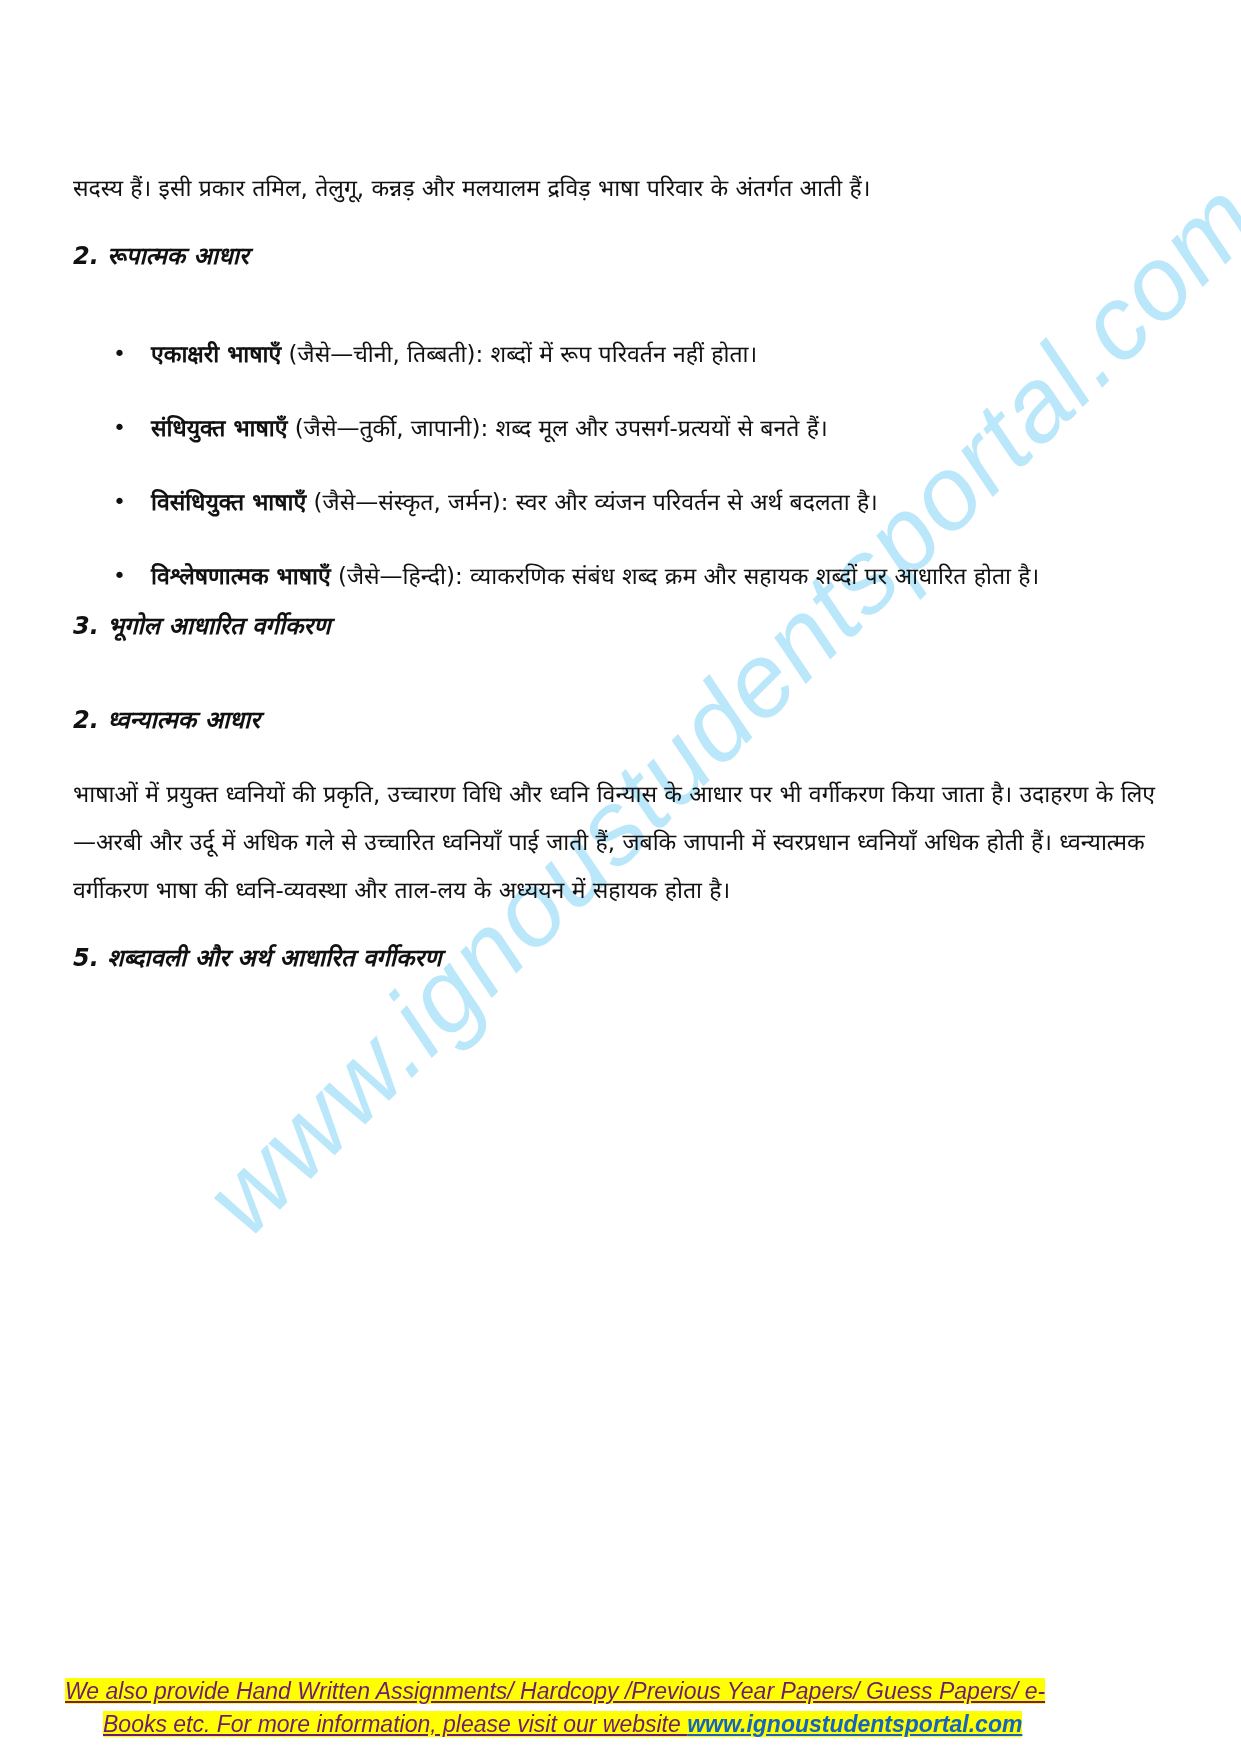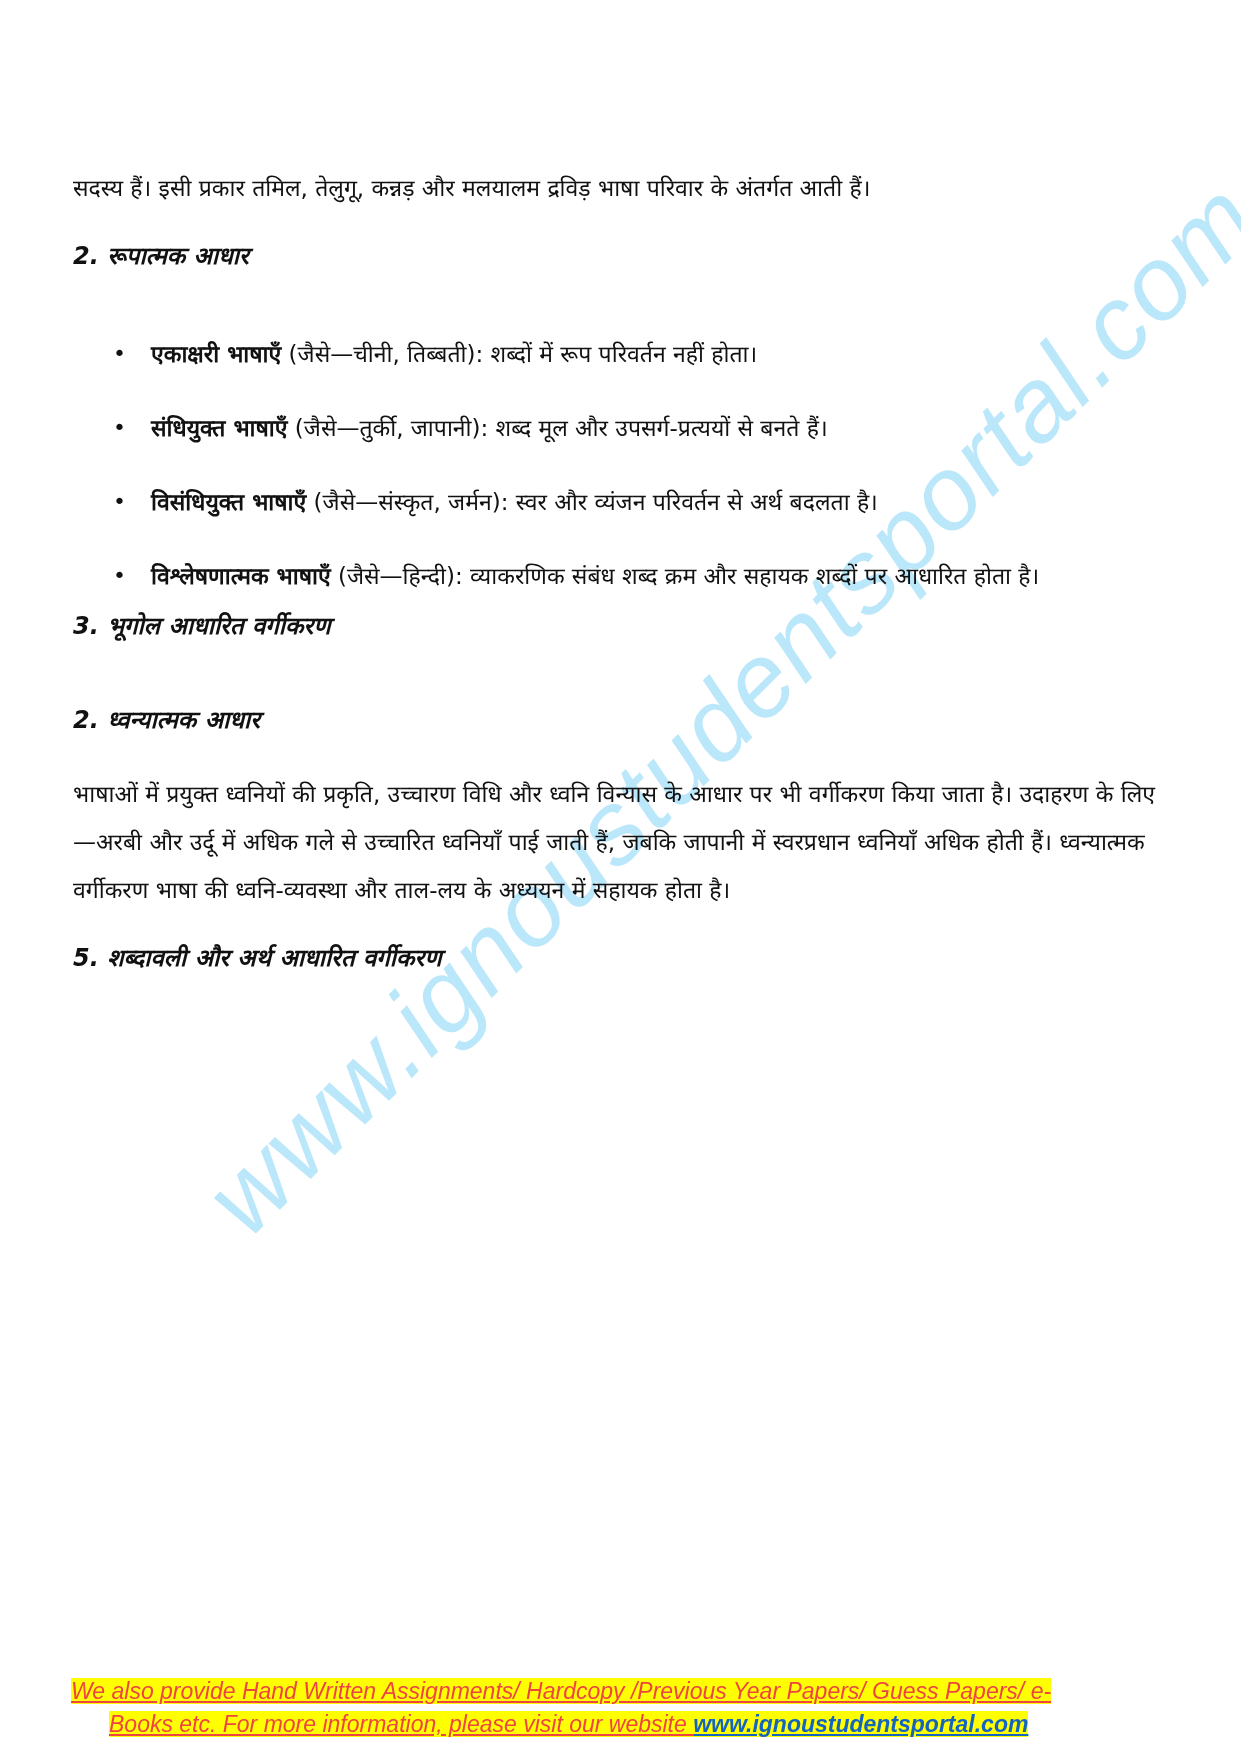--- a/index.html
+++ b/index.html
@@ -21,21 +21,21 @@
   .gap-s { height:24px; }
   .gap-m { height:30px; }
   ul.bullets { list-style:none; padding:0; margin:0 0 0 40px; }
   ul.bullets li { position:relative; padding-left:38px; font-size:23px; line-height:48px; margin-bottom:26px; }
   ul.bullets li .dot { position:absolute; left:0; top:0; font-size:22px; }
   ul.bullets li b { font-weight:bold; }
   .footer {
     position:absolute; left:65px; top:1675px; width:1110px; z-index:2;
     font-family:"Liberation Sans", sans-serif; font-style:italic; font-size:23px; line-height:33px;
   }
-  .footer .line { background:#ffff00; color:#ef4444; text-decoration:underline; display:inline;margin-left:6px; }
+  .footer .line { background:#ffff00; color:#701a75; text-decoration:underline; display:inline; }
   .footer .l1 { display:block; }
   .footer .l2 { display:block; padding-left:38px;font-style:italic; }
   .footer .link { color:#1565c0; font-weight:bold; text-decoration:underline; background:#ffff00; }
 </style>
 </head>
 <body>
 
 <div class="page">
 
   <div class="watermark">www.ignoustudentsportal.com</div>

